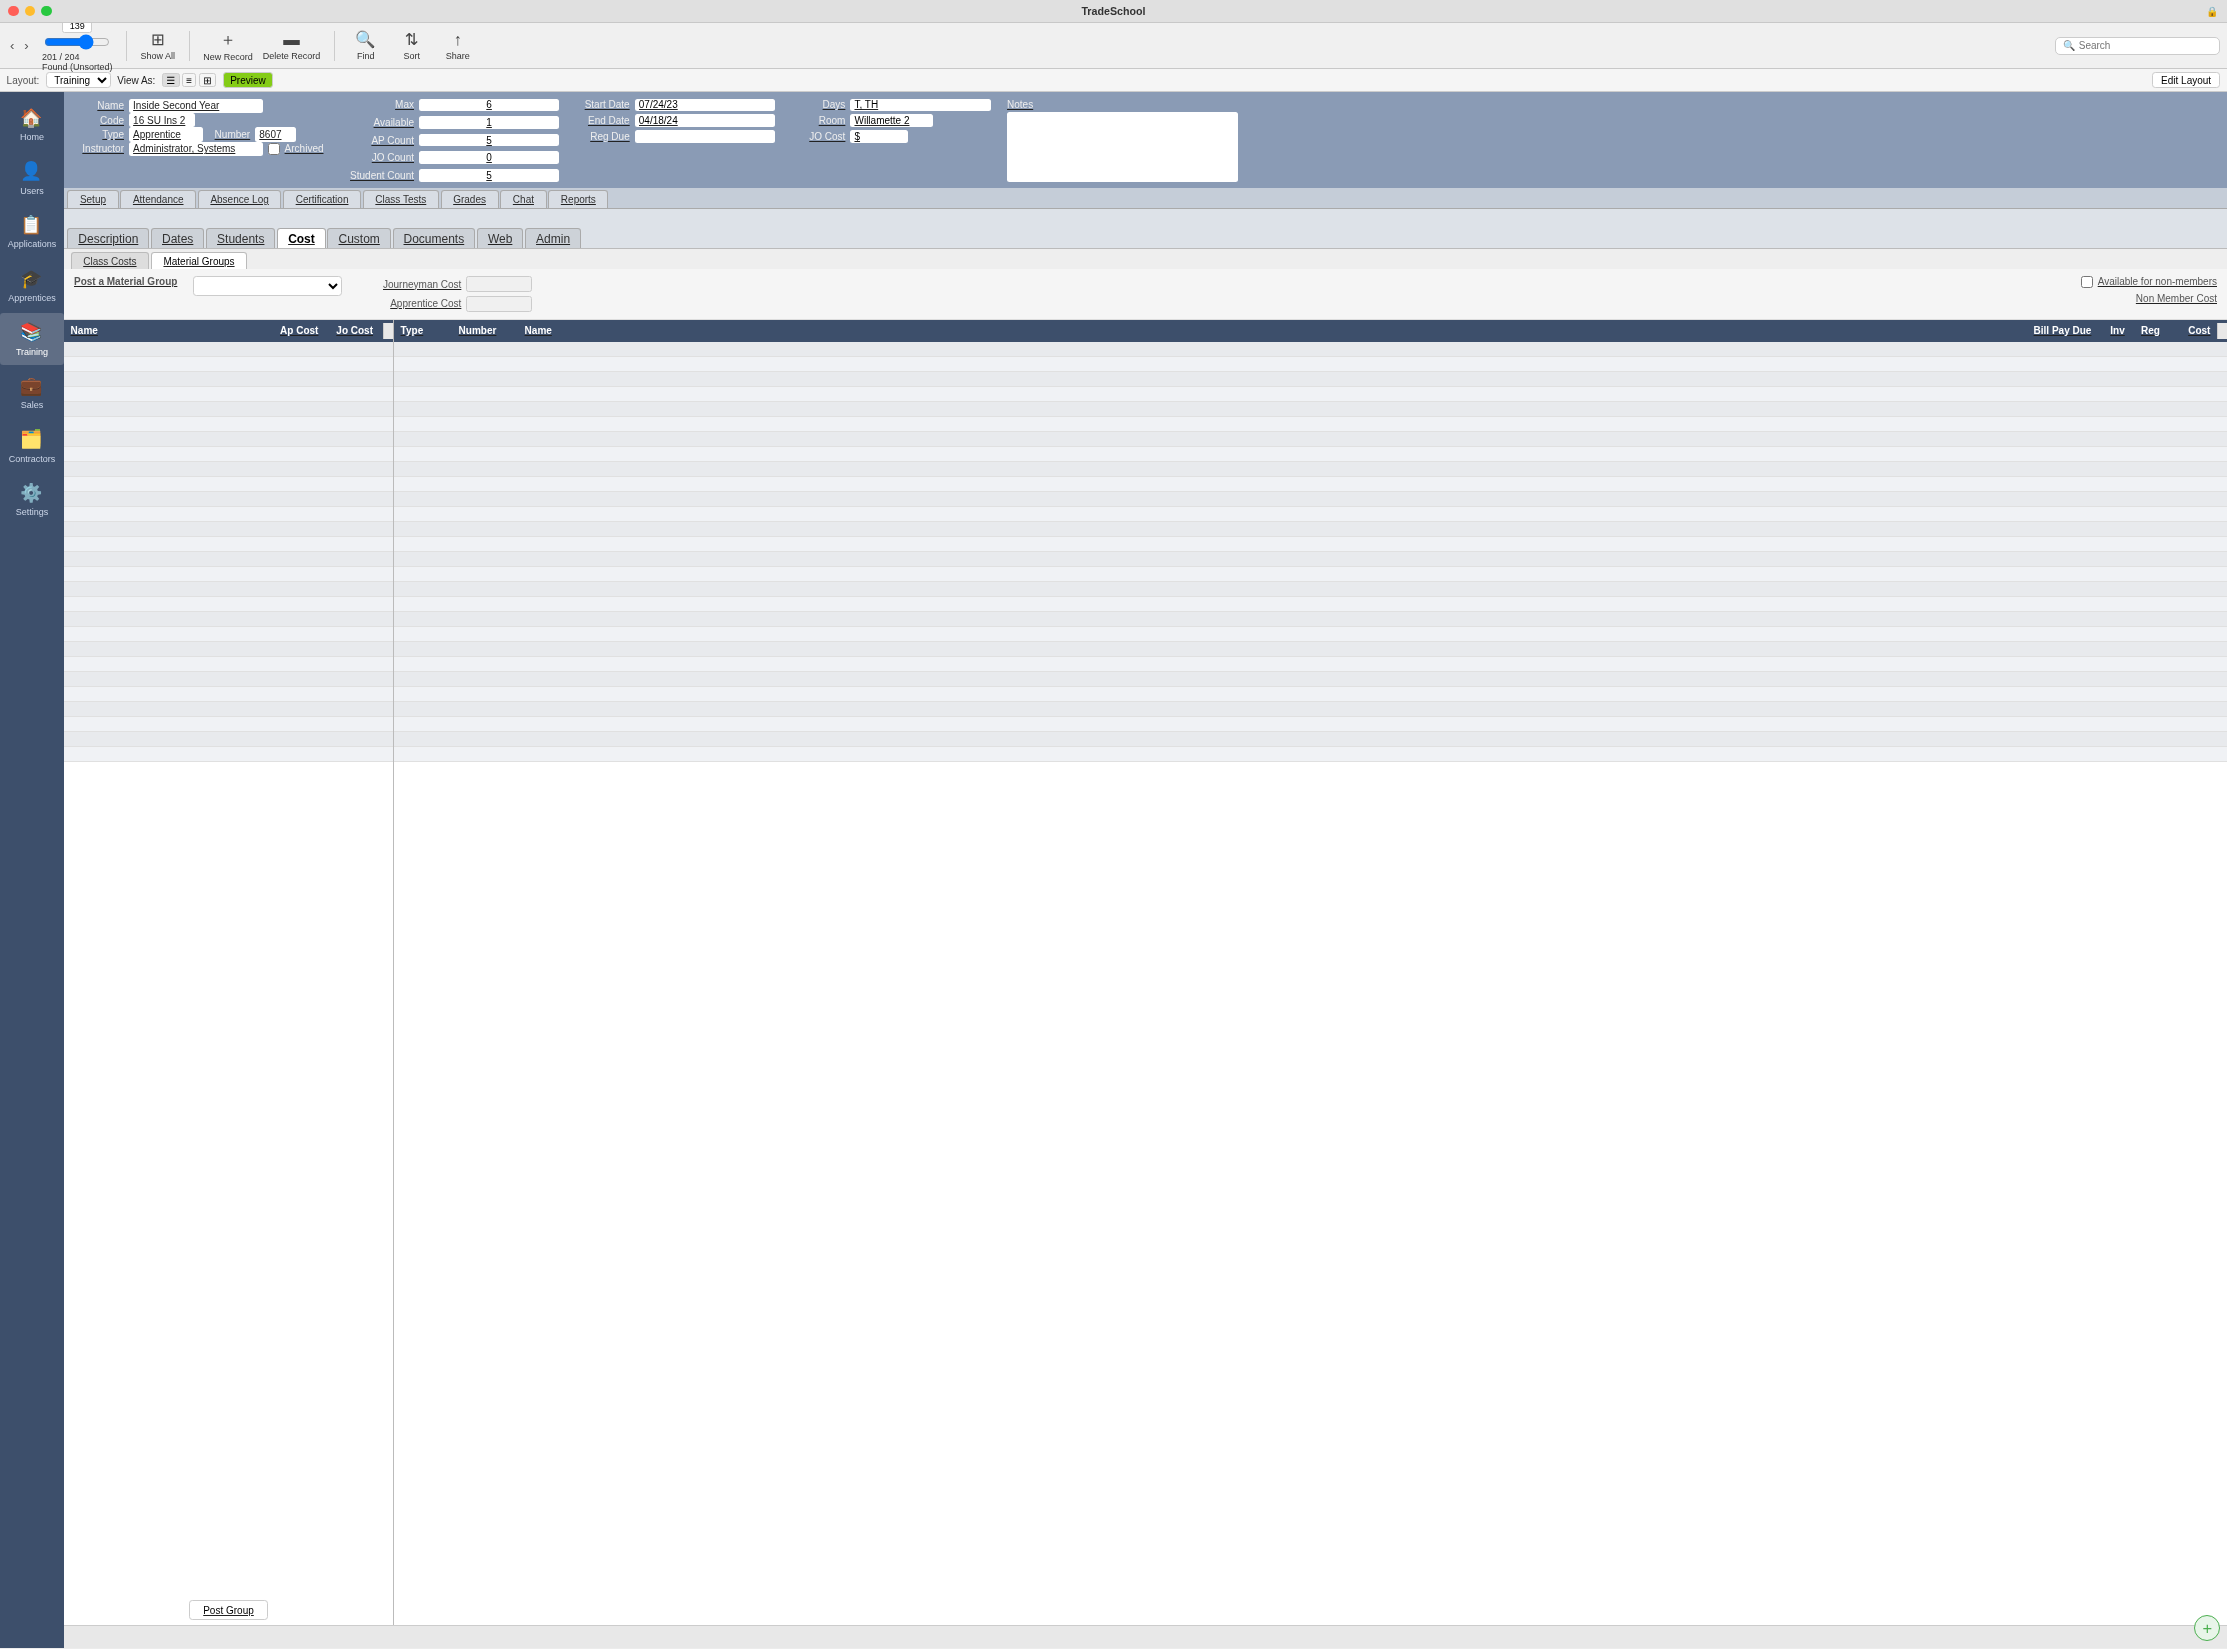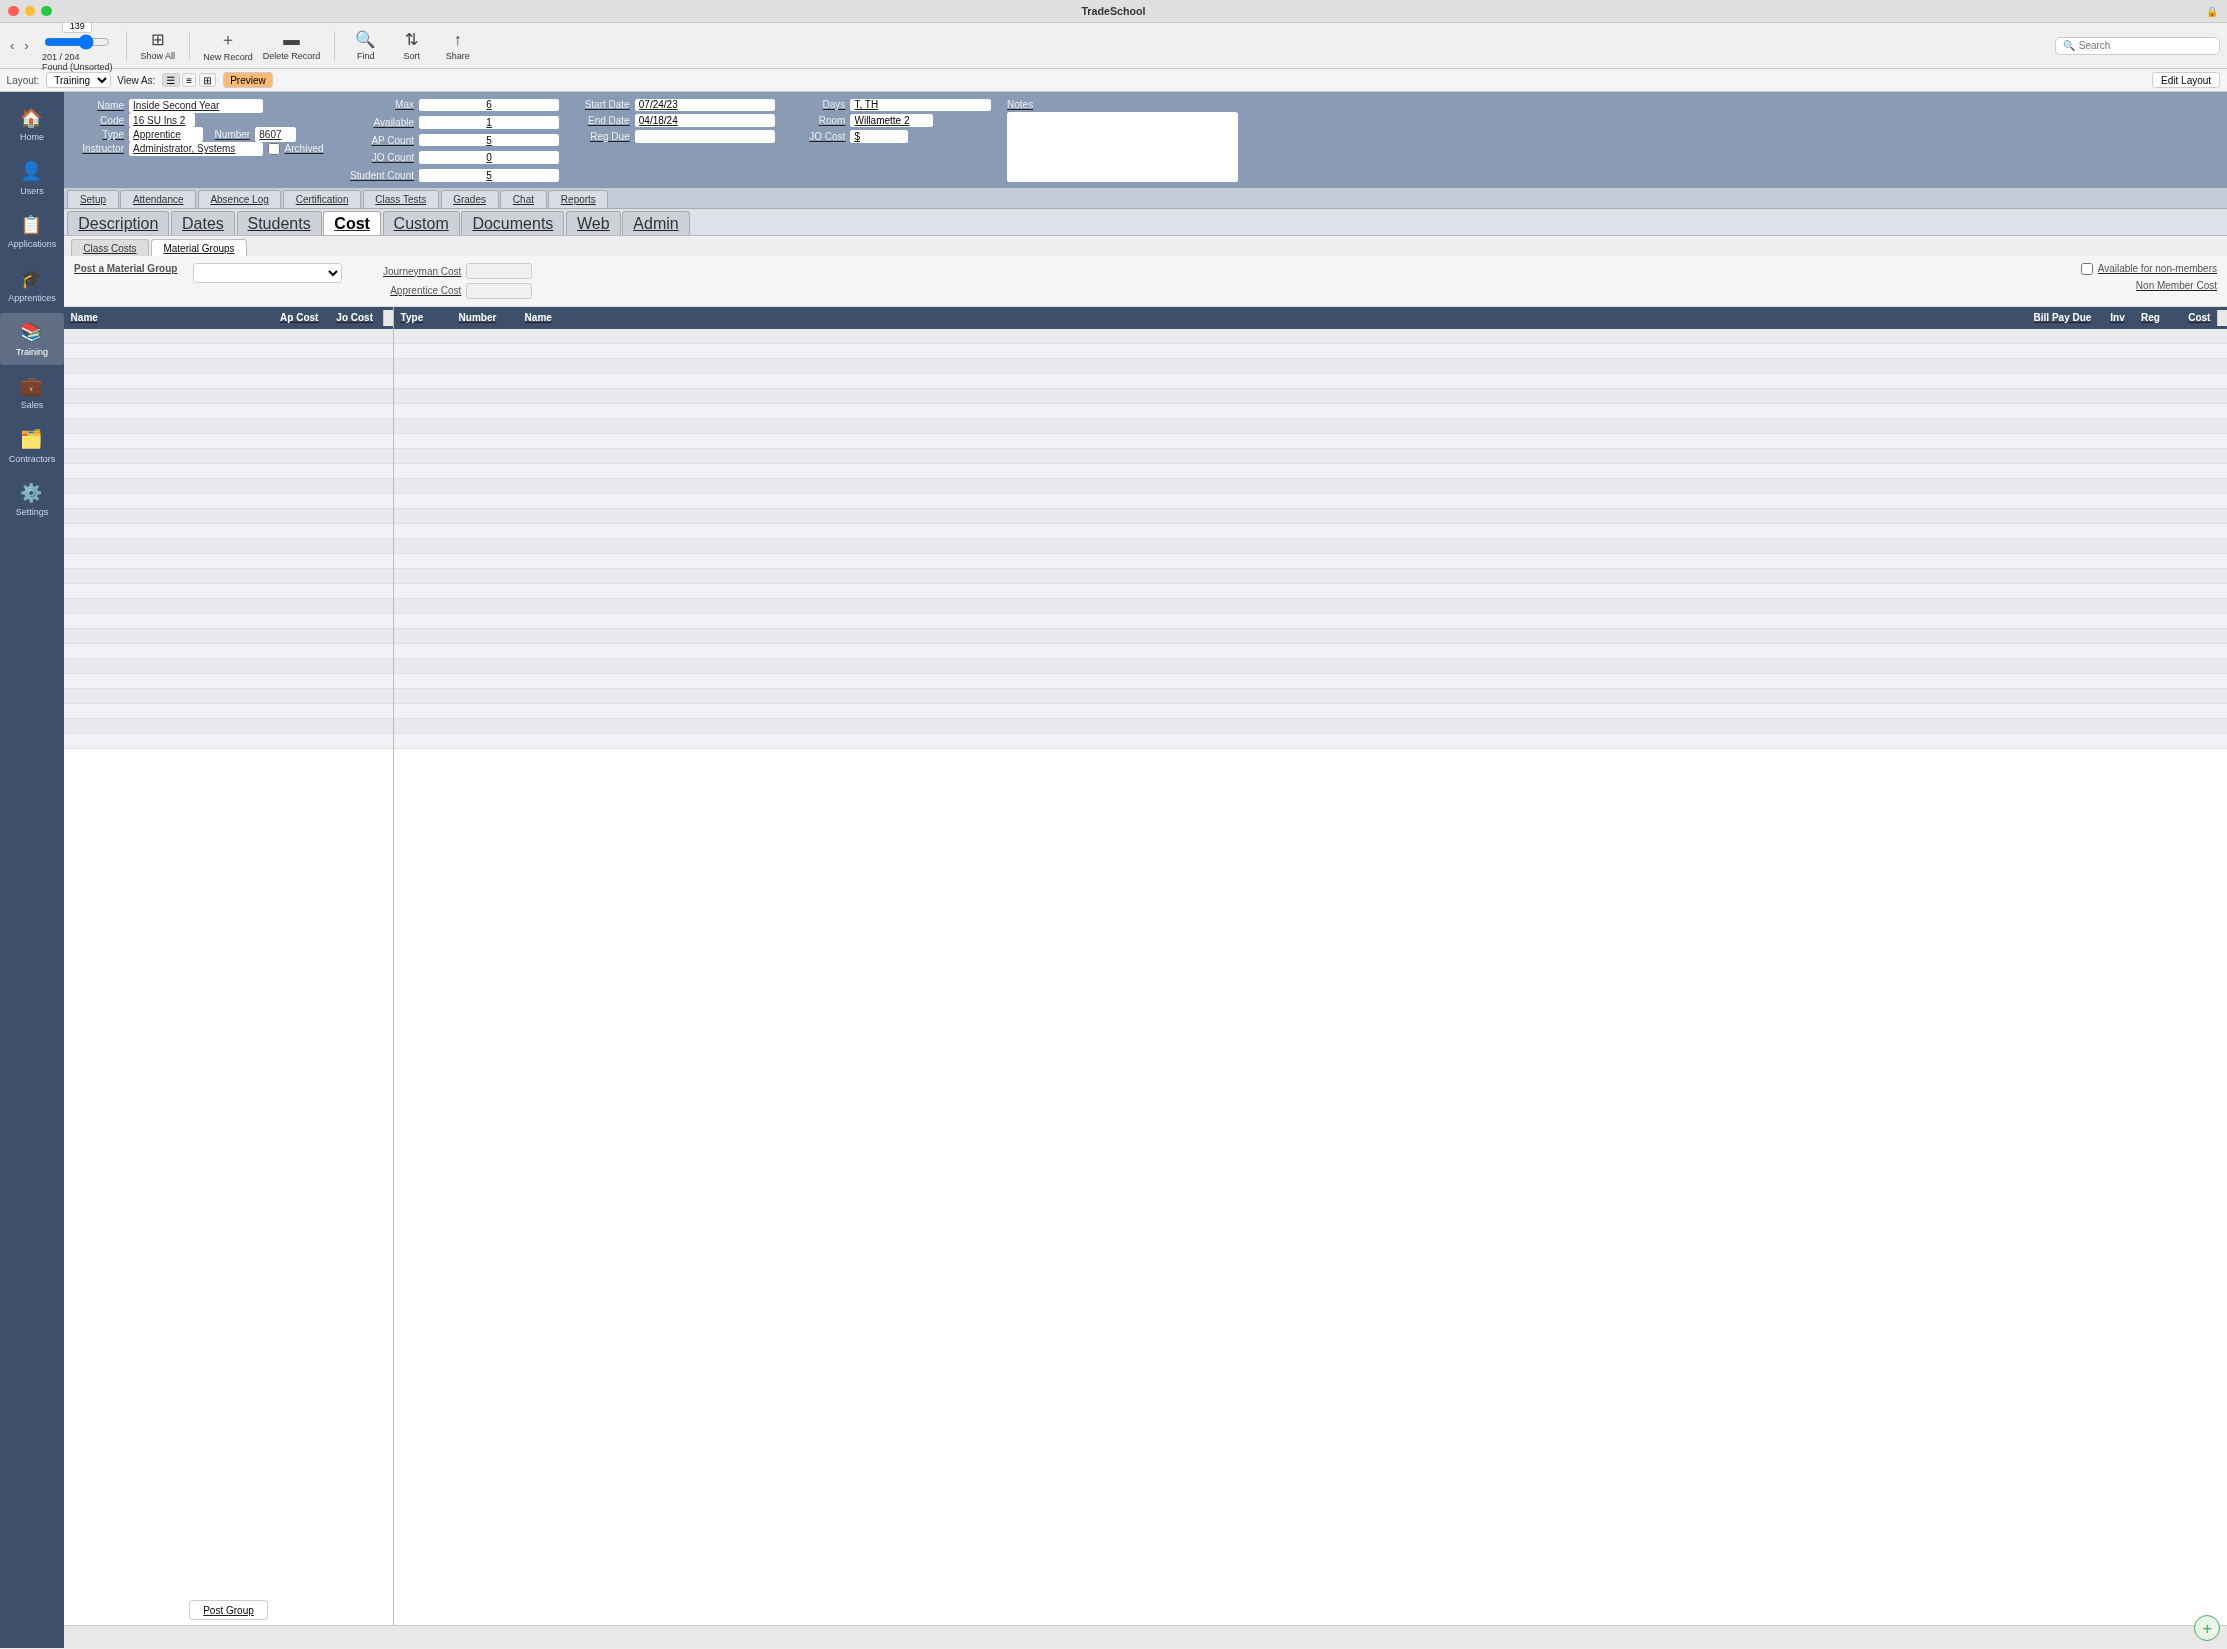--- a/index.html
+++ b/index.html
@@ -53,21 +53,21 @@
       align-items: center;
       padding: 2.5px 6.6px;
       gap: 6.6px;
       height: 23px;
     }
     .layoutbar label { font-size: 10px; color: #555; }
     .layout-select { border: 0.8px solid #ccc; border-radius: 3.3px; font-size: 10px; padding: 0.8px 3.3px; background: white; }
     .view-icons { display: flex; gap: 2.5px; }
     .view-icon-btn { background: none; border: 0.8px solid #ccc; border-radius: 2.5px; cursor: pointer; padding: 0.8px 3.3px; font-size: 10px; }
     .view-icon-btn.active { background: #ddd; }
-    .preview-btn { background: #fdba74; border: 0.8px solid #ccc; border-radius: 3.3px; padding: 1.7px 6.6px; font-size: 10px; cursor: pointer; }
+    .preview-btn { background: #84cc16; border: 0.8px solid #ccc; border-radius: 3.3px; padding: 1.7px 6.6px; font-size: 10px; cursor: pointer; }
     .edit-layout-btn { margin-left: auto; background: white; border: 0.8px solid #ccc; border-radius: 3.3px; padding: 1.7px 8.3px; font-size: 10px; cursor: pointer; }
 
     
     .main-layout { display: flex; height: calc(100vh - 93px); }
 
     
     .sidebar {
       width: 64px;
       background: #3d4f6b;
       display: flex;
@@ -146,27 +146,28 @@
     
     .subtabs-row {
       background: #dde2e8;
       display: flex;
       border-bottom: 0.8px solid #bbb;
       padding: 1.7px 3.3px 0;
       gap: 1.7px;
     }
     .subtab {
       padding: 2.5px 10px;
-      font-size: 16px;
+      font-size: 12px;
       cursor: pointer;
       border-radius: 3.3px 3.3px 0 0;
       background: #cdd2d8;
       border: 0.8px solid #aaa;
       border-bottom: none;
       color: #333;
+      margin-top: 17px;
     }
     .subtab.active { background: white; color: #000; font-weight: 600; }
 
     
     .innertabs-row {
       background: #eee;
       display: flex;
       padding: 3.3px 6.6px 0;
       gap: 1.7px;
     }

